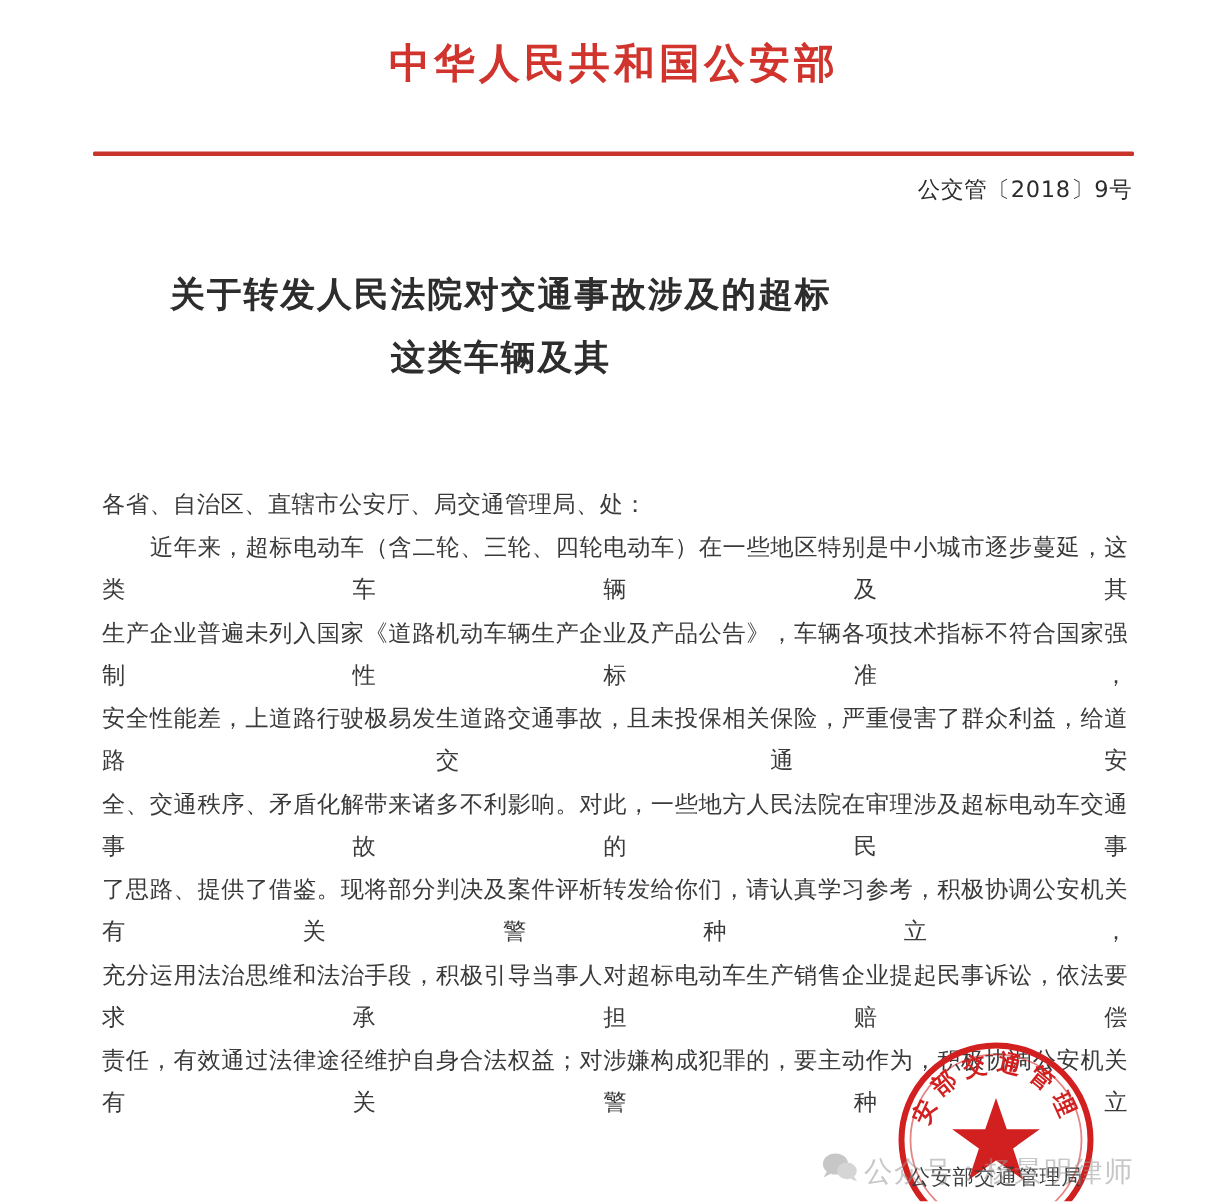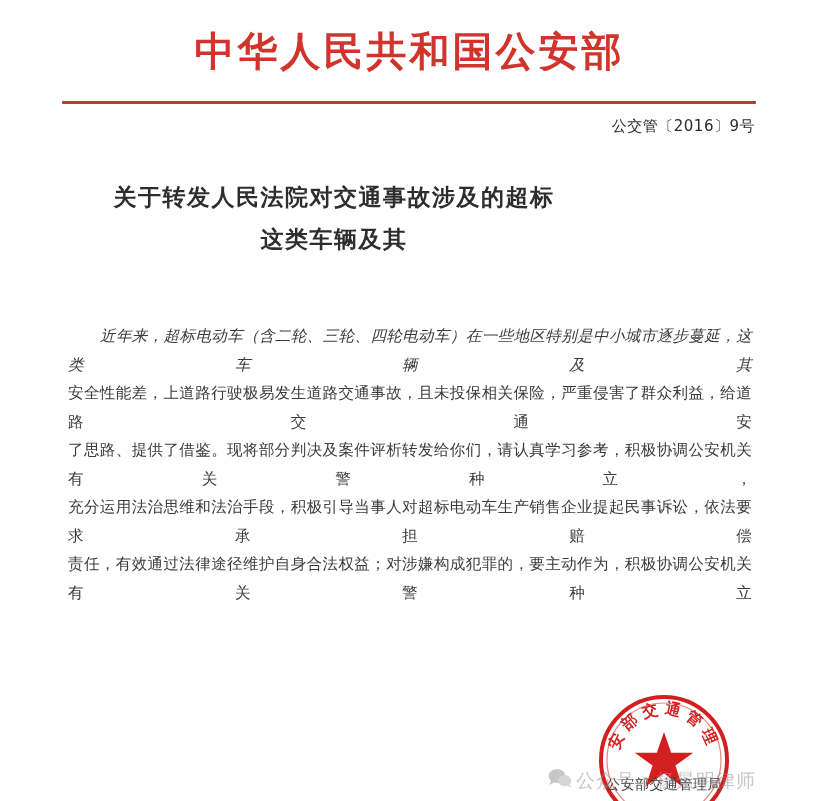--- a/index.html
+++ b/index.html
@@ -25,21 +25,21 @@
   .doc-header {
     position: absolute;
     left: 0;
     top: 26px;
     width: 819px;
     text-align: center;
   }
 
   .doc-header-title {
     font-family: "DejaVu Serif", "Liberation Serif", serif;
-    font-size: 40px;
+    font-size: 27px;
     font-weight: 700;
     letter-spacing: 3px;
     color: #d0342c;
     line-height: 1.25;
     white-space: nowrap;
   }
 
   .header-rule {
     position: absolute;
     left: 62px;
@@ -93,21 +93,20 @@
     font-family: "DejaVu Sans", "Liberation Sans", sans-serif;
     font-size: 15.5px;
     color: #3a3a3a;
     line-height: 28.5px;
     letter-spacing: 0.3px;
     white-space: nowrap;
   }
 
   .body-line.indent {
     text-indent: 32px;
-    font-style: italic;
   }
 
   .body-line.justify {
     white-space: normal;
     text-align: justify;
     text-align-last: justify;
   }
 
   
   .seal {
@@ -164,30 +163,33 @@
 <body>
 
 <div id="page">
 
   <div class="doc-header">
     <div class="doc-header-title">中华人民共和国公安部</div>
   </div>
 
   <div class="header-rule"></div>
 
-  <div class="doc-number">公交管〔2016〕9号</div>
+  <div class="doc-number">公交管〔2018〕9号</div>
 
   <div class="doc-title">
     <div class="doc-title-line">关于转发人民法院对交通事故涉及的超标</div>
     <div class="doc-title-line">这类车辆及其</div>
   </div>
 
   <div class="doc-body">
+    <div class="body-line">各省、自治区、直辖市公安厅、局交通管理局、处：</div>
     <div class="body-line justify indent">近年来，超标电动车（含二轮、三轮、四轮电动车）在一些地区特别是中小城市逐步蔓延，这类车辆及其</div>
+    <div class="body-line justify">生产企业普遍未列入国家《道路机动车辆生产企业及产品公告》，车辆各项技术指标不符合国家强制性标准，</div>
     <div class="body-line justify">安全性能差，上道路行驶极易发生道路交通事故，且未投保相关保险，严重侵害了群众利益，给道路交通安</div>
+    <div class="body-line justify">全、交通秩序、矛盾化解带来诸多不利影响。对此，一些地方人民法院在审理涉及超标电动车交通事故的民事</div>
     <div class="body-line justify">了思路、提供了借鉴。现将部分判决及案件评析转发给你们，请认真学习参考，积极协调公安机关有关警种立，</div>
     <div class="body-line justify">充分运用法治思维和法治手段，积极引导当事人对超标电动车生产销售企业提起民事诉讼，依法要求承担赔偿</div>
     <div class="body-line justify">责任，有效通过法律途径维护自身合法权益；对涉嫌构成犯罪的，要主动作为，积极协调公安机关有关警种立</div>
 
   </div>
 
   <div class="seal">
     <svg width="132" height="132" viewBox="0 0 132 132" xmlns="http://www.w3.org/2000/svg">
       <defs>
         <path id="sealArc" d="M 20 66 A 46 46 0 1 1 112 66" fill="none"></path>

